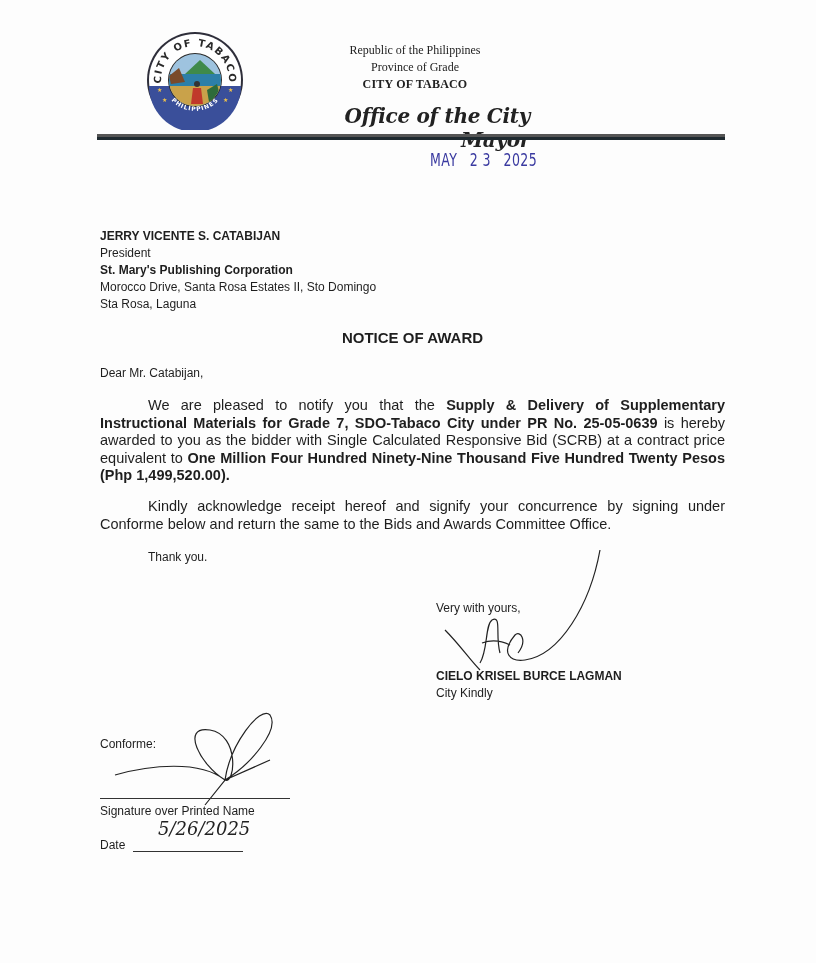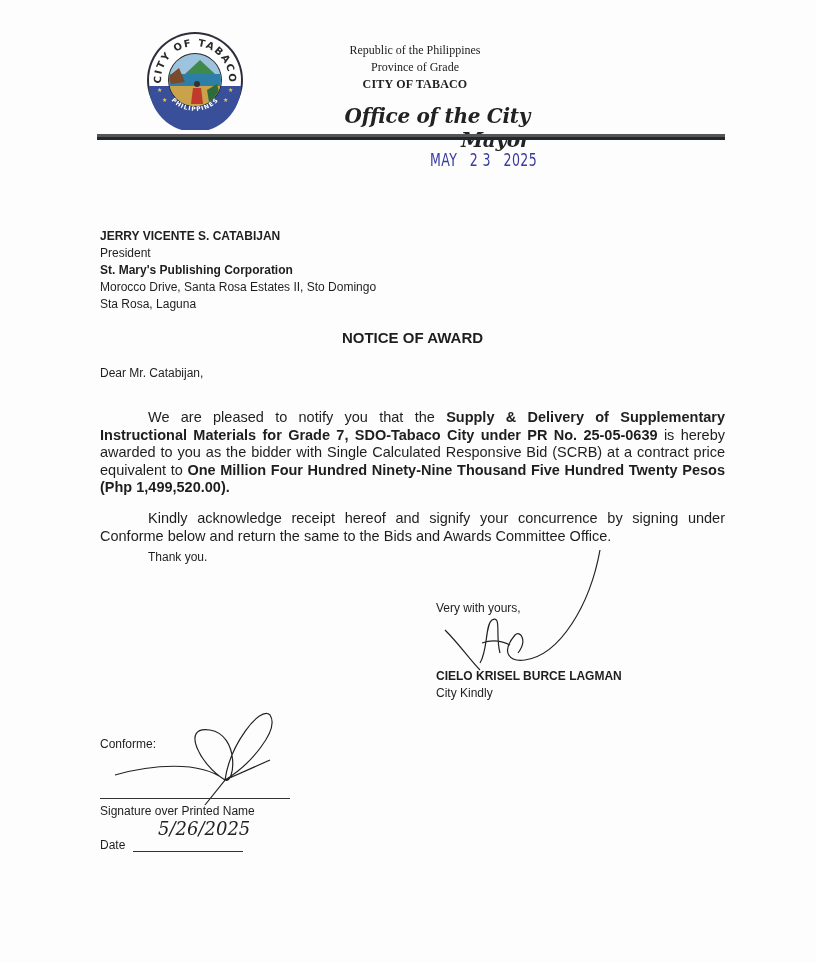--- a/index.html
+++ b/index.html
@@ -14,21 +14,21 @@
     .hdr2 { top: 59px; }
     .hdr3 { top: 76px; font-weight: bold; letter-spacing: 0.2px; }
     .office { left: 295px; top: 104px; width: 235px; text-align: right; font-family: "DejaVu Serif", serif; font-weight: bold; font-size: 20px; color: #222; letter-spacing: -0.3px; font-style: italic; }
     .rule1 { left: 97px; top: 134px; width: 628px; height: 3px; background: #555; }
     .rule2 { left: 97px; top: 137px; width: 628px; height: 3px; background: #1f2a30; }
     .stamp { left: 430px; top: 150px; font-family: "DejaVu Sans Condensed","DejaVu Sans", sans-serif; font-size: 17px; color: #3a3aa0; letter-spacing: 0.5px; transform: scaleX(0.82); transform-origin: left center; }
     .stamp span { margin-right: 10px; }
     .t { font-size: 12px; line-height: 17px; left: 100px; }
     .b { font-weight: bold; }
     .para { left: 100px; width: 625px; font-size: 14.5px; line-height: 17.5px; text-align: justify; }
-    .indent { text-indent: 48px; margin-top: 12px; }
+    .indent { text-indent: 48px; }
     .sigline { height: 1px; background: #333; }
   </style>
 </head>
 <body>
 
 <svg class="abs seal" viewBox="0 0 100 100">
   <defs>
     <path id="arcTop" d="M 16 50 A 34 34 0 0 1 84 50"></path>
     <path id="arcBot" d="M 20 60 A 32 32 0 0 0 80 60"></path>
     <clipPath id="inner">

